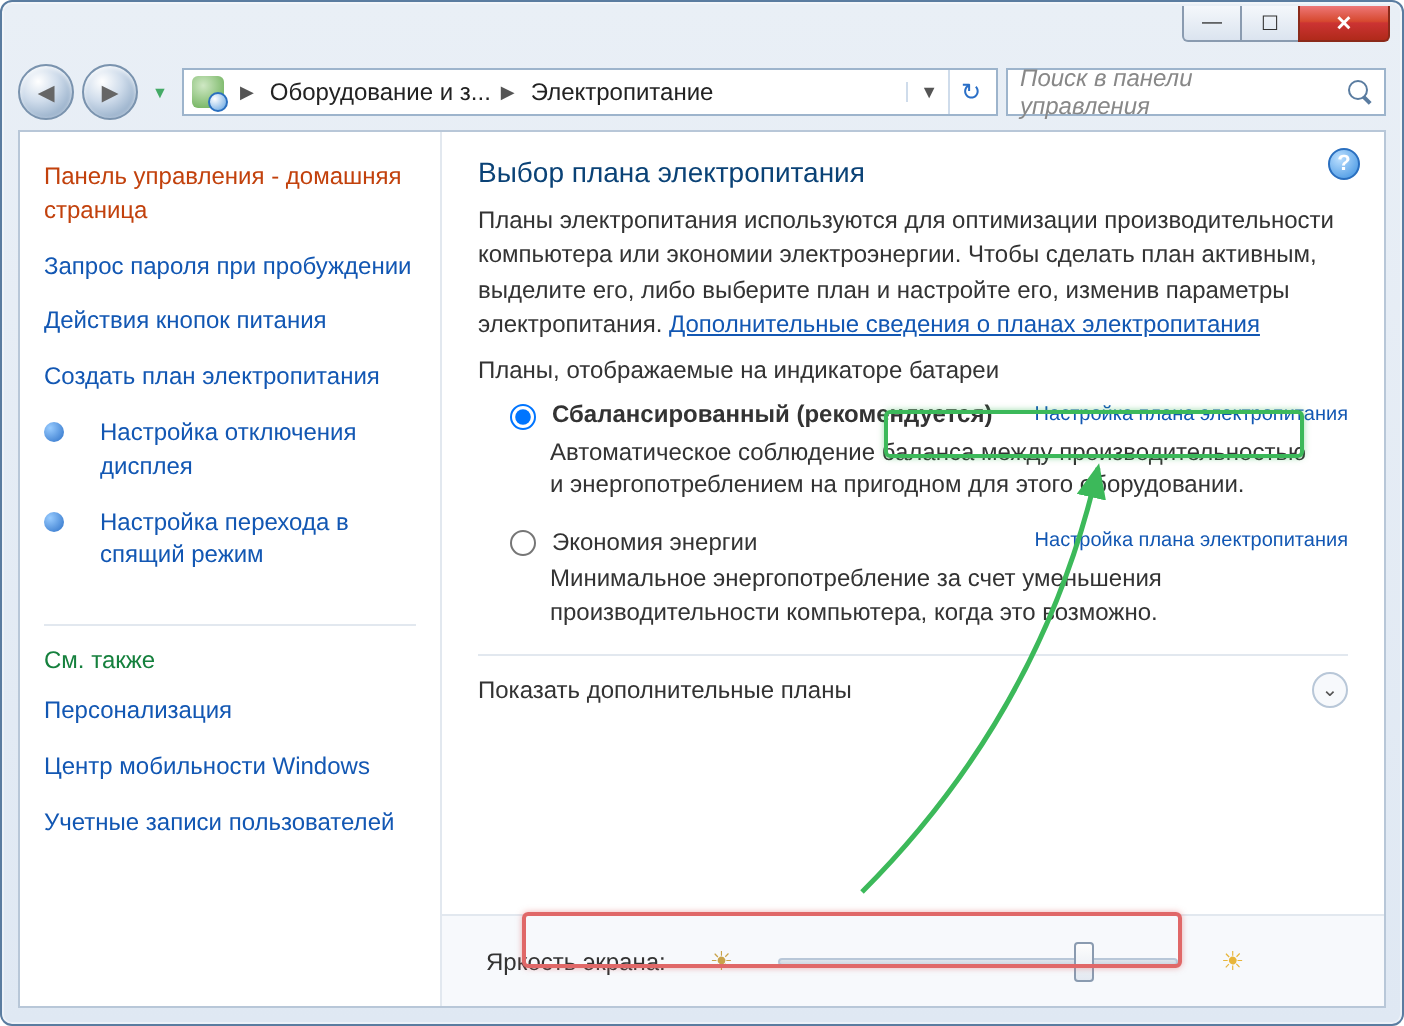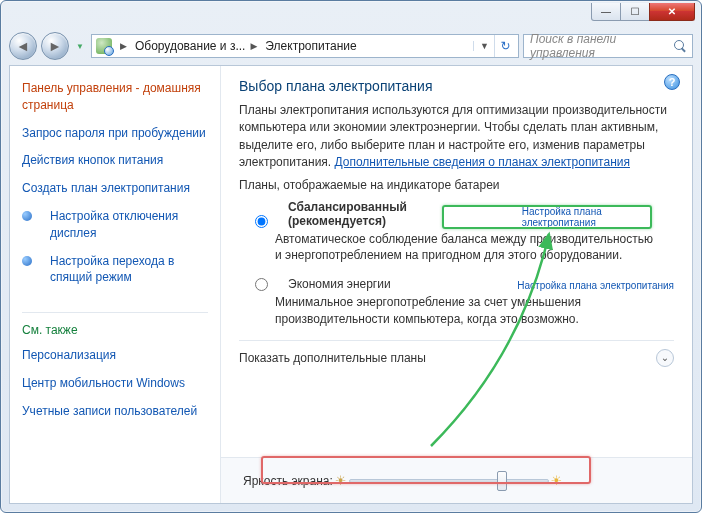--- a/index.html
+++ b/index.html
@@ -75,21 +75,21 @@
   }
   .crumb { display: flex; align-items: center; gap: 2px; padding: 0 3px; white-space: nowrap; }
   .crumb .arr { font-size: 9px; color: #555; margin-left: 3px; }
   .refresh {
     width: 22px; height: 22px;
     border-left: 1px solid #cfdceb;
     display: flex; align-items: center; justify-content: center;
     color: #2a6fc7;
   }
   .searchbox {
-    width: 170px; height: 24px;
+    width: 190px; height: 24px;
     background: #fff;
     border: 1px solid #9db4cc;
     display: flex; align-items: center;
     padding: 0 6px;
     color: #888; font-style: italic;
     gap: 6px;
   }
   .content {
     position: absolute;
     left: 8px; right: 8px; top: 64px; bottom: 8px;
@@ -141,21 +141,21 @@
   }
   h1 { font-size: 14px; color: #0a4276; font-weight: normal; margin-bottom: 8px; }
   .desc { font-size: 12px; line-height: 1.45; }
   .desc a { color: #1257b3; text-decoration: underline; }
   .section-label { font-size: 12px; margin: 6px 0 8px; }
   .plan {
     margin-left: 16px;
     margin-bottom: 12px;
     position: relative;
   }
-  .plan .row { display: flex; align-items: flex-end; gap: 20px; }
+  .plan .row { display: flex; align-items: center; gap: 8px; }
   .plan input[type=radio] { margin-top: 2px; }
   .plan .name { font-size: 12px; }
   .plan .name b { font-weight: bold; }
   .plan .settings-link {
     color: #1257b3; text-decoration: none; font-size: 10px;
     margin-left: auto;
   }
   .plan .plandesc {
     font-size: 12px; color: #333;
     margin: 3px 0 0 20px; line-height: 1.4;
@@ -187,21 +187,21 @@
     display: flex; align-items: center; justify-content: center;
     font-size: 10px; color: #555; background: #f7f9fc;
   }
   .brightness-bar {
     position: absolute; left: 0; right: 0; bottom: 0;
     height: 46px;
     border-top: 1px solid #e2e8ef;
     background: #f7f9fc;
     display: flex; align-items: center;
     padding: 1px 22px;
-    gap: 2px;
+    gap: 22px;
   }
   .sun { font-size: 13px; }
   .sun.dim { color: #c9a34a; }
   .sun.bright { color: #e8b53a; }
   .slider {
     flex: 0 0 200px; height: 18px; position: relative;
     display: flex; align-items: center;
   }
   .slider .track {
     height: 4px; width: 100%;

